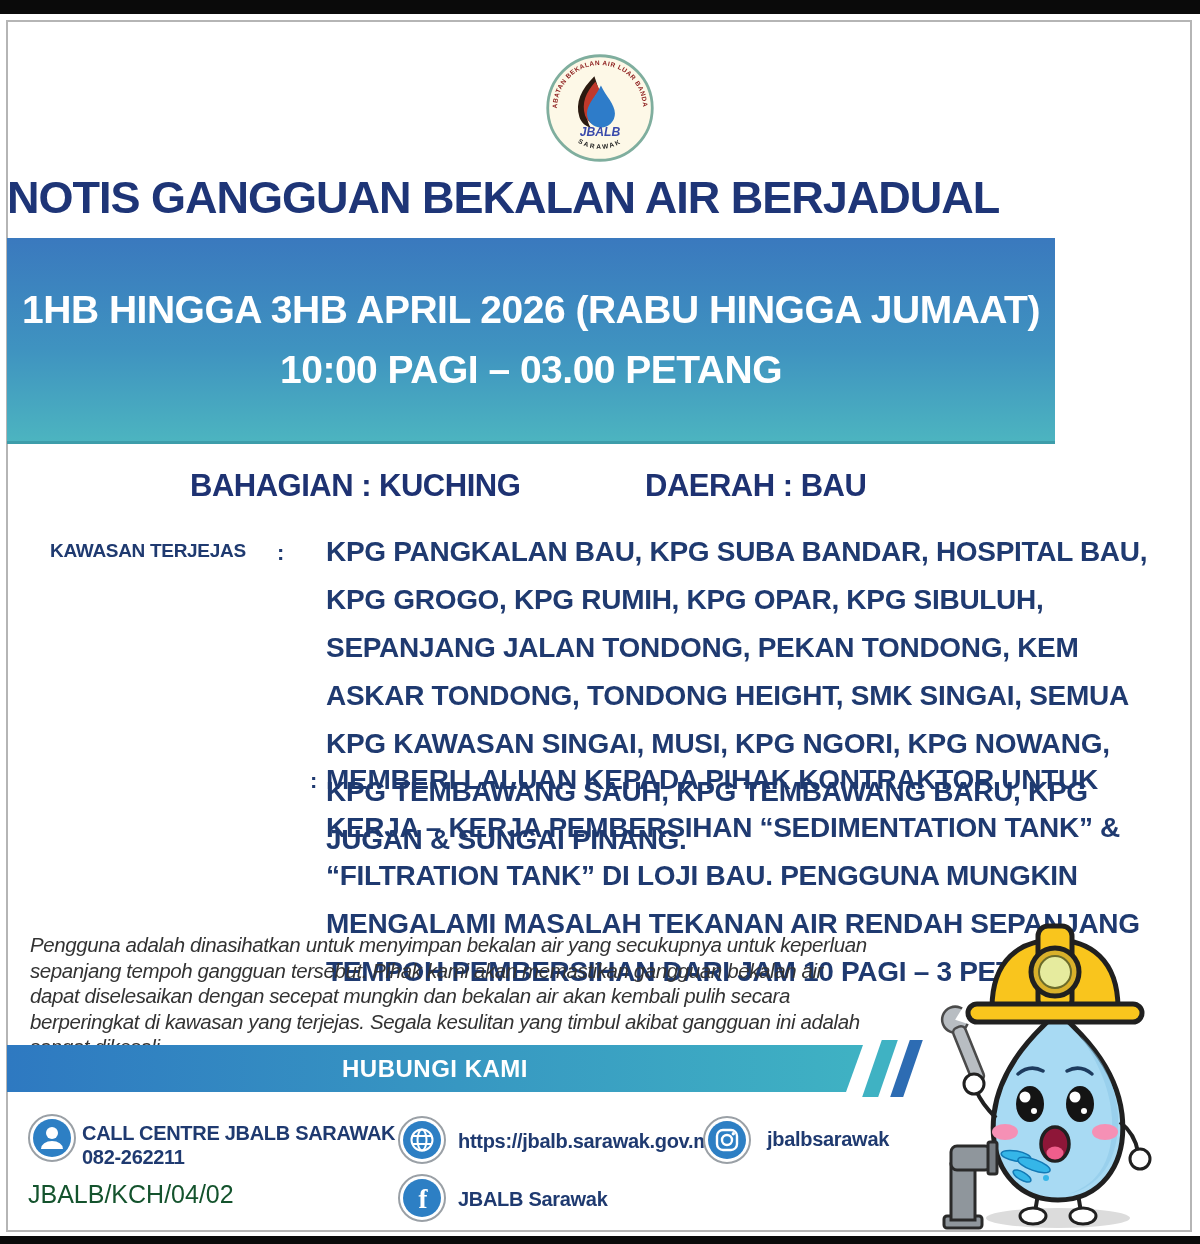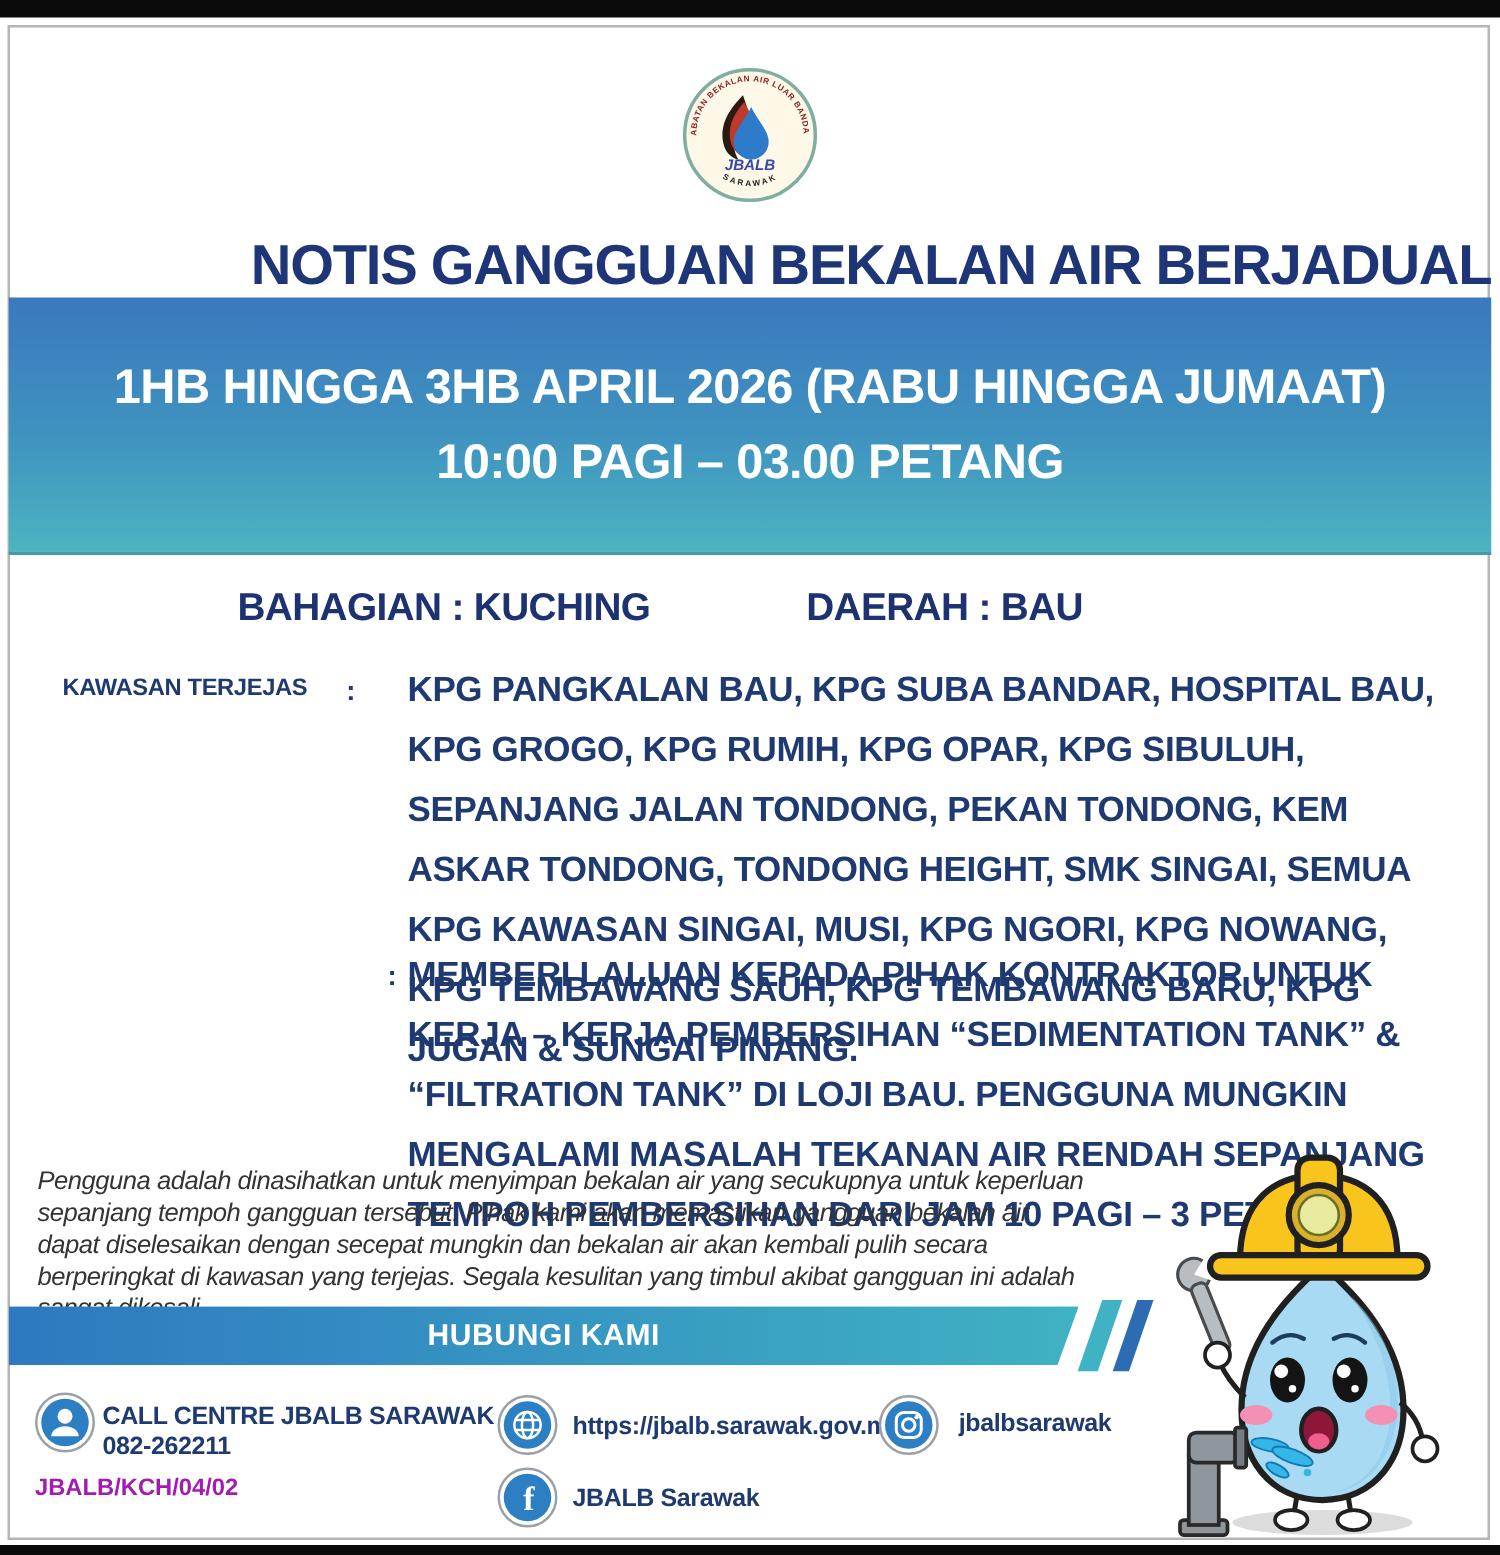--- a/index.html
+++ b/index.html
@@ -5,24 +5,24 @@
   * { margin:0; padding:0; box-sizing:border-box; }
   body { background:#4a4a4a; font-family:"Liberation Sans", sans-serif; }
   .screen { position:relative; width:1200px; height:1244px; background:#ffffff; overflow:hidden; margin:0 auto; }
   .black-strip { position:absolute; left:0; width:1200px; background:#0a0a0a; }
   .strip-top { top:0; height:14px; }
   .strip-bottom { top:1236px; height:8px; }
   .frame-border { position:absolute; left:6px; top:20px; width:1186px; height:1212px; border:2px solid #b5b5b5; background:#ffffff; }
 
   .logo { position:absolute; left:544px; top:52px; width:112px; height:112px; }
 
-  .page-title { position:absolute; left:7px; top:186px; width:1186px; text-align:right;
+  .page-title { position:absolute; left:7px; top:172px; width:1186px; text-align:left;
     font-size:45px; font-weight:700; letter-spacing:-1px; color:#1e3577; }
 
-  .banner { position:absolute; left:7px; top:238px; width:1186px; height:206px;
+  .banner { position:absolute; left:7px; top:238px; width:1048px; height:206px;
     background:linear-gradient(180deg,#3a79be 0%, #3f93c0 55%, #4cb4c0 100%);
     border-bottom:3px solid #3d9daa; text-align:center; color:#ffffff; }
   .banner .line1 { margin-top:50px; font-size:39px; font-weight:700; letter-spacing:-0.5px; }
   .banner .line2 { margin-top:16px; font-size:39px; font-weight:700; letter-spacing:-0.5px; }
 
   .loc { position:absolute; top:468px; font-size:31px; font-weight:700; color:#1e3272; letter-spacing:-0.5px;text-align:center; }
   .loc-bahagian { left:190px; }
   .loc-daerah { left:645px; }
 
   .sec-label { position:absolute; font-size:19px; font-weight:700; color:#1f3a70; letter-spacing:-0.3px; }
@@ -56,21 +56,21 @@
   .icon-web { left:398px; top:1116px; }
   .icon-ig { left:703px; top:1116px; }
   .icon-fb { left:398px; top:1174px; }
 
   .contact-text { position:absolute; font-size:20px; font-weight:700; color:#1f3a70; letter-spacing:-0.3px; }
   .call-name { left:82px; top:1122px; }
   .call-phone { left:82px; top:1146px; }
   .web-url { left:458px; top:1130px; }
   .ig-handle { left:767px; top:1128px; }
   .fb-name { left:458px; top:1188px; }
-  .ref-code { position:absolute; left:28px; top:1180px; font-size:19px; font-weight:700; color:#a21caf; }
+  .ref-code { position:absolute; left:28px; top:1180px; font-size:25px; font-weight:400; color:#14532d; }
 
   .mascot { position:absolute; left:930px; top:916px; width:250px; height:318px; }
 </style>
 </head>
 <body>
 
 <div class="screen">
   <div class="black-strip strip-top"></div>
   <div class="frame-border"></div>
 

